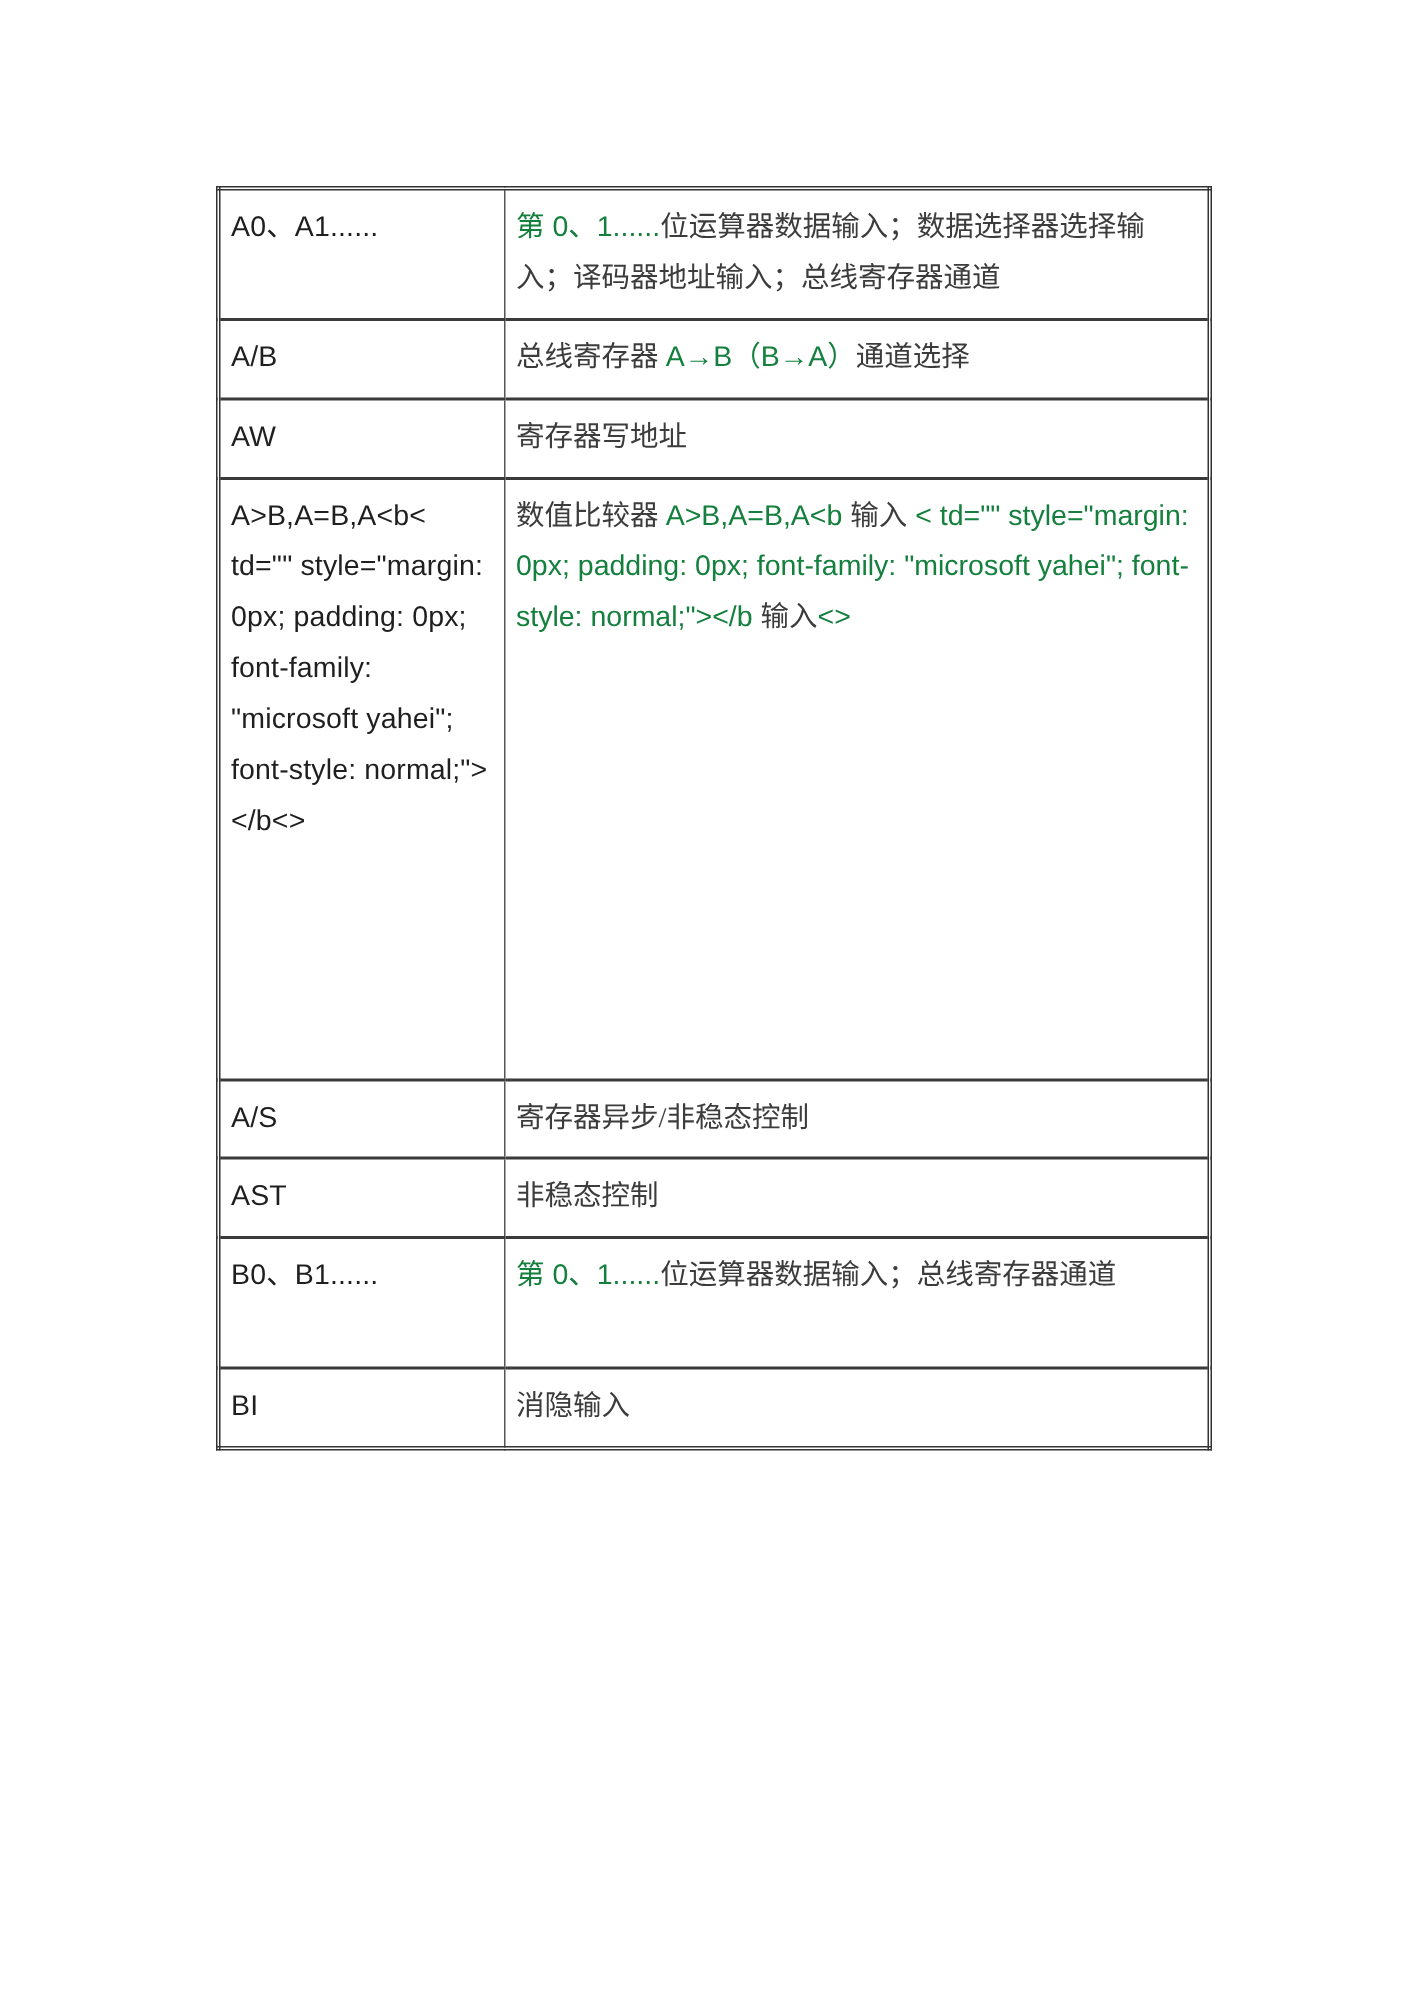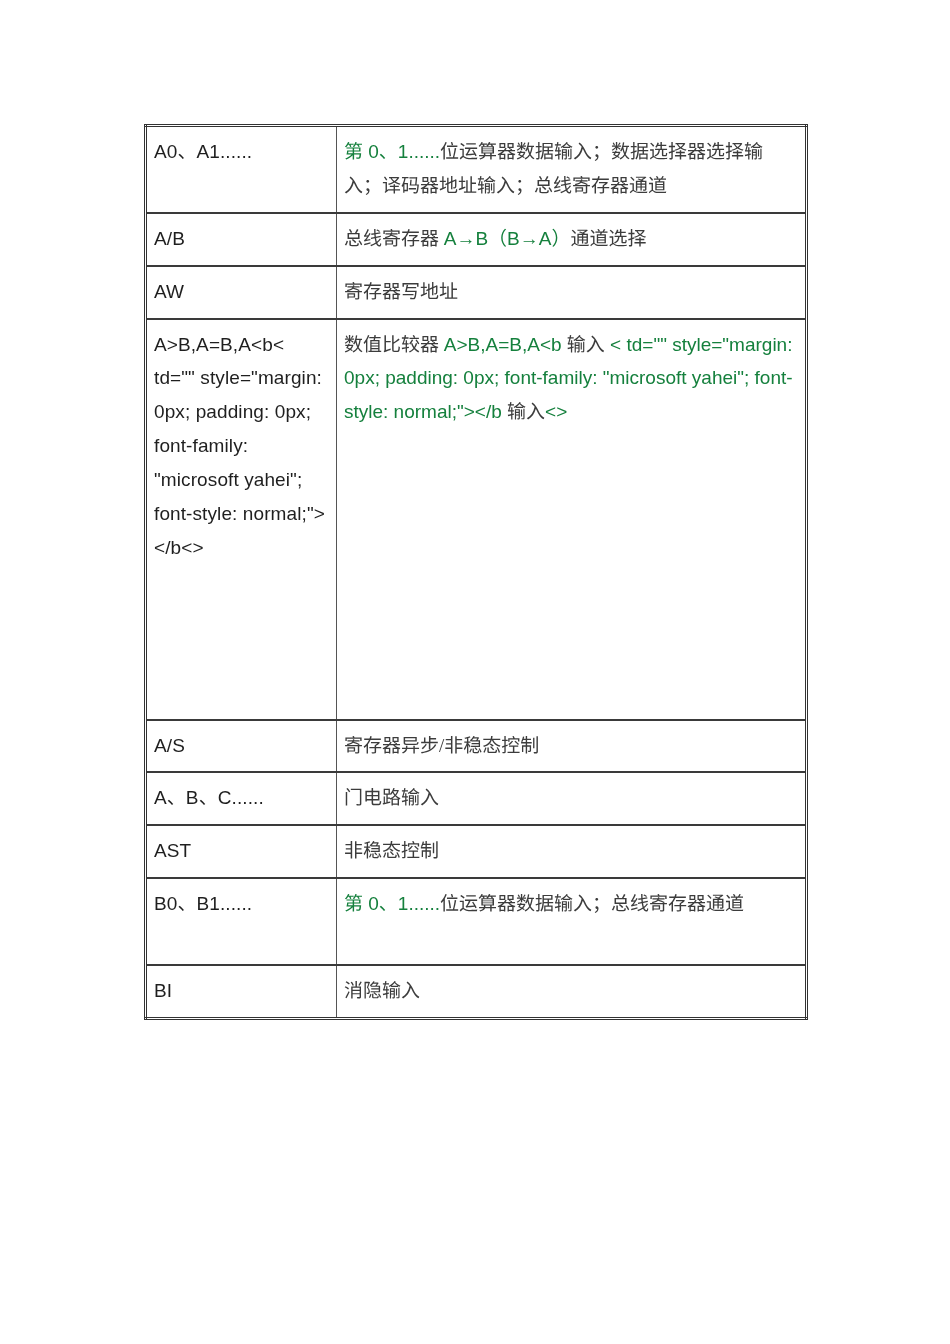--- a/index.html
+++ b/index.html
@@ -96,24 +96,20 @@
         </tr>
         <tr>
           <td class="symbol-cell tall">A&gt;B,A=B,A&lt;b&lt; td="" style="margin: 0px; padding: 0px; font-family: "microsoft yahei"; font-style: normal;"&gt;&lt;/b&lt;&gt;</td>
           <td class="desc-cell"><span>数值比较器 </span><span class="latin">A&gt;B,A=B,A&lt;b </span><span>输入</span><span class="latin"> &lt; td="" style="margin: 0px; padding: 0px; font-family: "microsoft yahei"; font-style: normal;"&gt;&lt;/b </span><span>输入</span><span class="latin">&lt;&gt;</span></td>
         </tr>
         <tr>
           <td class="symbol-cell">A/S</td>
           <td class="desc-cell"><span>寄存器异步/非稳态控制</span></td>
         </tr>
         <tr>
-          <td class="symbol-cell">A、B、C......</td>
-          <td class="desc-cell"><span>门电路输入</span></td>
-        </tr>
-        <tr>
           <td class="symbol-cell">AST</td>
           <td class="desc-cell"><span>非稳态控制</span></td>
         </tr>
         <tr>
           <td class="symbol-cell two-line">B0、B1......</td>
           <td class="desc-cell"><span class="latin">第 0、1......</span><span>位运算器数据输入；总线寄存器通道</span></td>
         </tr>
         <tr>
           <td class="symbol-cell">BI</td>
           <td class="desc-cell"><span>消隐输入</span></td>

